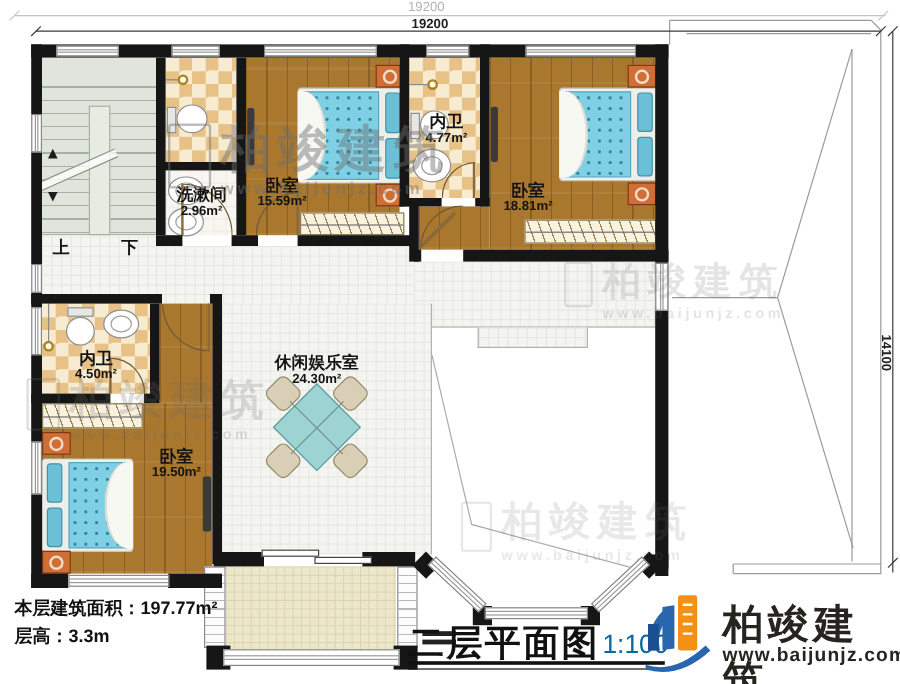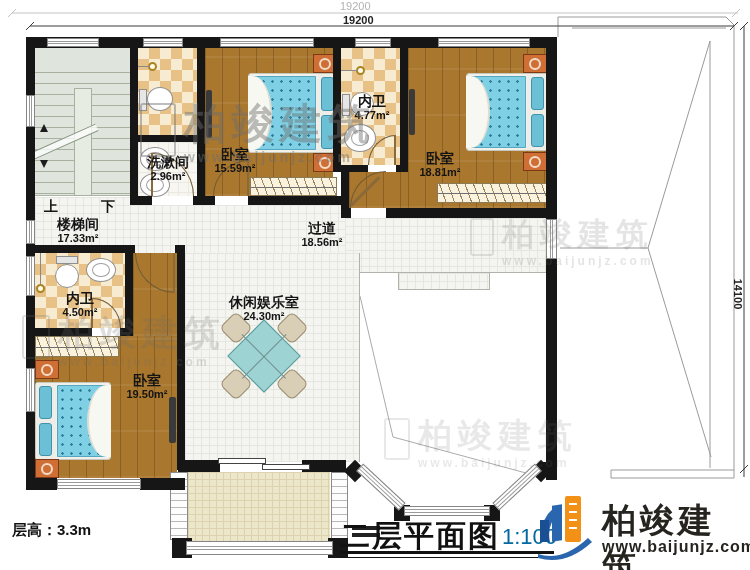--- a/index.html
+++ b/index.html
@@ -296,43 +296,35 @@
   <div class="sink" style="left:86px;top:258px;width:30px;height:24px;"></div>
   <div class="lamp" style="left:36px;top:284px;"></div>
   <div class="cord" style="left:40px;top:253px;width:1px;height:32px;"></div>
 
   <div class="table" style="left:238px;top:330px;width:52px;height:52px;"></div>
   <div class="chair" style="left:224px;top:316px;"></div>
   <div class="chair" style="left:280px;top:316px;"></div>
   <div class="chair" style="left:224px;top:372px;"></div>
   <div class="chair" style="left:280px;top:372px;"></div>
 
-  <div class="rlabel" style="left:28px;top:216px;width:100px;">
-    <div class="rname">楼梯间</div>
-    <div class="rarea">17.33m²</div>
-  </div>
   <div class="rlabel" style="left:134px;top:154px;width:68px;">
     <div class="rname">洗漱间</div>
     <div class="rarea">2.96m²</div>
   </div>
   <div class="rlabel" style="left:200px;top:146px;width:70px;">
     <div class="rname">卧室</div>
     <div class="rarea">15.59m²</div>
   </div>
   <div class="rlabel" style="left:342px;top:93px;width:60px;">
     <div class="rname">内卫</div>
     <div class="rarea">4.77m²</div>
   </div>
   <div class="rlabel" style="left:405px;top:150px;width:70px;">
     <div class="rname">卧室</div>
     <div class="rarea">18.81m²</div>
-  </div>
-  <div class="rlabel" style="left:287px;top:220px;width:70px;">
-    <div class="rname">过道</div>
-    <div class="rarea">18.56m²</div>
   </div>
   <div class="rlabel" style="left:48px;top:290px;width:64px;">
     <div class="rname">内卫</div>
     <div class="rarea">4.50m²</div>
   </div>
   <div class="rlabel" style="left:112px;top:372px;width:70px;">
     <div class="rname">卧室</div>
     <div class="rarea">19.50m²</div>
   </div>
   <div class="rlabel" style="left:212px;top:294px;width:104px;">
@@ -362,20 +354,21 @@
     </div>
   </div>
   <div class="wm" style="left:384px;top:418px;opacity:.15;">
     <div class="wm-glyph" style="width:26px;height:42px;"></div>
     <div class="wm-text">
       <div class="wm-name" style="font-size:34px;">柏竣建筑</div>
       <div class="wm-url" style="font-size:12px;">www.baijunjz.com</div>
     </div>
   </div>
 
+  <div class="foot" style="left:12px;top:498px;">本层建筑面积：197.77m²</div>
   <div class="foot" style="left:12px;top:521px;">层高：3.3m</div>
 
   <div class="ptitle" style="left:340px;top:516px;">二层平面图</div>
   <div class="pscale" style="left:502px;top:524px;">1:100</div>
   <div class="uline" style="left:340px;top:551px;width:214px;height:3px;"></div>
   <div class="uline" style="left:340px;top:557px;width:214px;height:1px;"></div>
 
   <svg class="abs" style="left:536px;top:490px;z-index:71;" width="62" height="72" viewBox="0 0 62 72">
     <path d="M6 52 Q2 30 20 16 L24 22 Q10 34 14 52 Z" fill="#2a66ad"></path>
     <rect x="16" y="18" width="10" height="36" fill="#2a66ad" transform="skewY(-8)"></rect>

